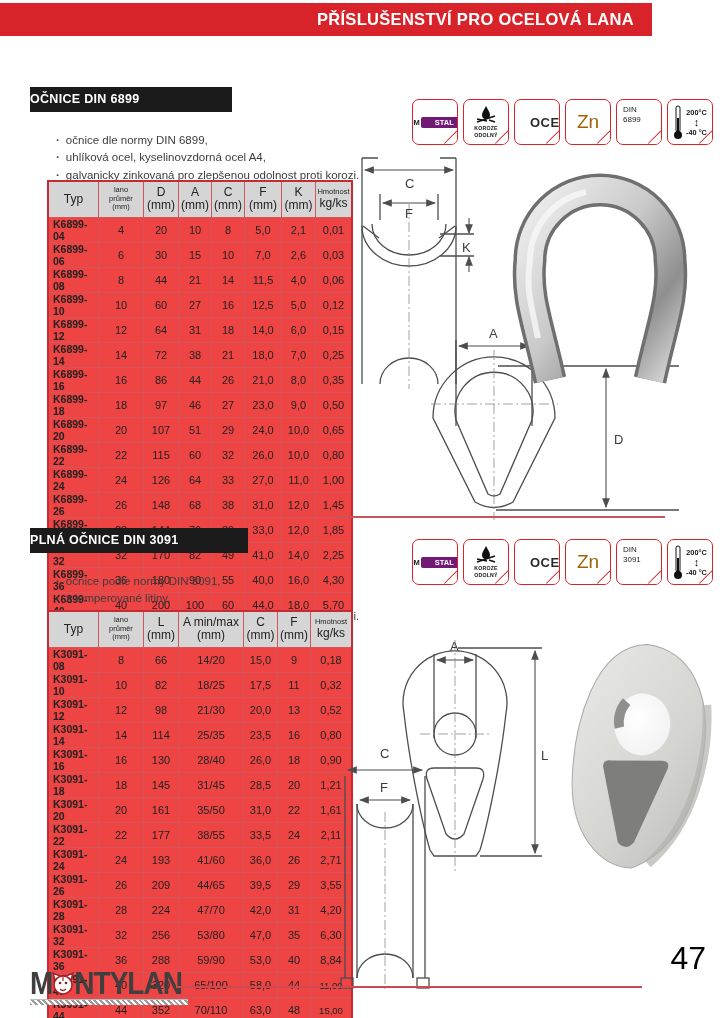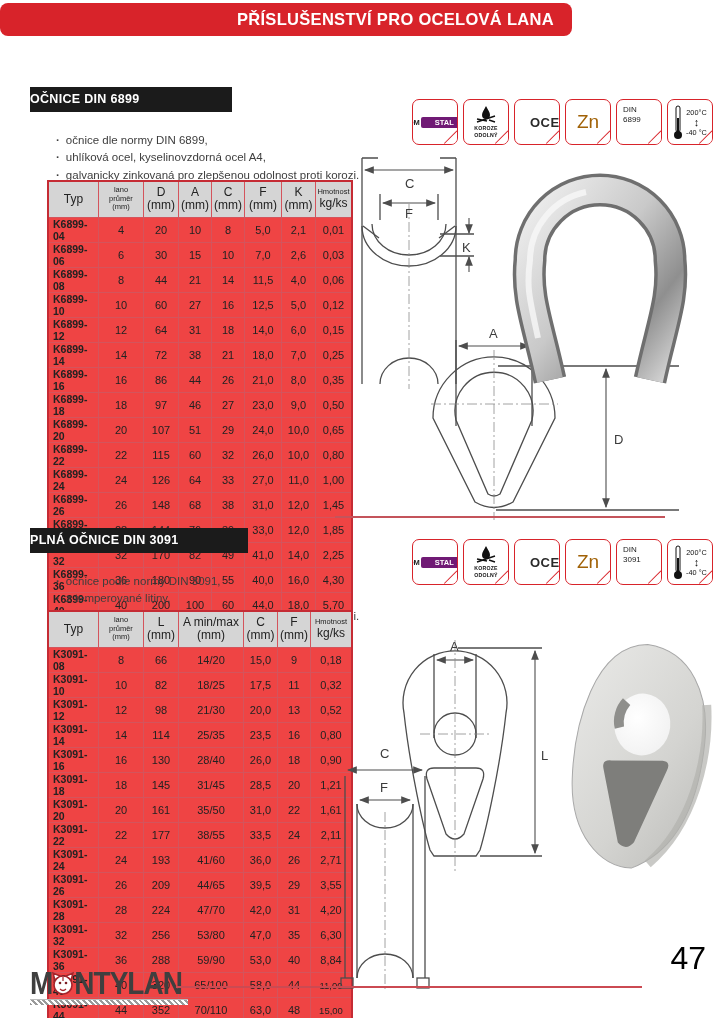--- a/index.html
+++ b/index.html
@@ -6,21 +6,21 @@
     --red:#d8232a;
     --tborder:#c52b34;
     --tinner:#d4545c;
     --ink:#2e2e2e;
   }
   html,body{margin:0;padding:0;background:#fff;}
   body{font-family:"Liberation Sans",sans-serif;color:var(--ink);}
   #page{position:relative;width:720px;height:1018px;background:#fff;overflow:hidden;}
 
   
-  .topbar{position:absolute;left:0;top:3px;width:572px;height:33px;background:var(--red);border-radius:8px;}
+  .topbar{position:absolute;left:0;top:3px;width:652px;height:33px;background:var(--red);}
   .topbar .ttl{position:absolute;right:18px;top:0;line-height:33px;color:#fff;
     font-size:16.5px;font-weight:bold;letter-spacing:.3px;}
 
   
   .sectag{position:absolute;background:#1b1b1b;color:#fff;height:25px;line-height:25px;
     font-size:12.5px;font-weight:bold;box-sizing:border-box;letter-spacing:.3px;}
   #tag1{left:30px;top:87px;width:202px;}
   #tag2{left:30px;top:528px;width:218px;}
 
   
@@ -36,21 +36,21 @@
     border-radius:7px;background:#fff;overflow:hidden;display:flex;align-items:center;justify-content:center;}
   .badge::after{content:"";position:absolute;right:-9px;bottom:-9px;width:18px;height:18px;
     background:#fff;border-top:1.6px solid var(--red);transform:rotate(-45deg);}
   .b-komstal{display:flex;align-items:center;gap:1px;font-size:7.5px;font-weight:bold;color:#222;text-align:right;}
   .b-komstal .stal{background:#701a75;color:#fff;padding:1px 14px;border-radius:2px;}
   .b-koroze{display:flex;flex-direction:column;align-items:center;gap:1px;}
   .b-koroze .kzl{font-size:5.2px;font-weight:bold;line-height:5.8px;letter-spacing:.2px;color:#111;}
   .b-ocel{font-size:13px;font-weight:600;color:#2b2b2b;letter-spacing:.5px;margin-left:24px;}
   .b-zn{font-size:19px;font-weight:400;color:#a16207;}
   .b-din{align-self:flex-start;padding:5px 0 0 6px;font-size:8px;line-height:9.5px;color:#222;width:100%;box-sizing:border-box;text-align:left;}
-  .b-temp{display:flex;align-items:center;gap:3px;}
+  .b-temp{display:flex;align-items:center;gap:3px;font-weight:bold;}
   .b-temp .col{display:flex;flex-direction:column;align-items:center;line-height:9px;}
   .b-temp .deg{font-size:7.3px;color:#111;}
   .b-temp .updn{font-size:11px;line-height:11px;color:#111;}
 
   
   .dtable{position:absolute;left:47px;width:306px;border-collapse:collapse;table-layout:fixed;
     border:2px solid var(--tborder);background:#ef4444;}
   #t1{top:180px;} #t2{top:610px;}
   .dtable th,.dtable td{border:1px solid var(--tinner);overflow:hidden;}
   .dtable th{background:#d5d5d5;font-weight:normal;padding:4px 0 5px;}

